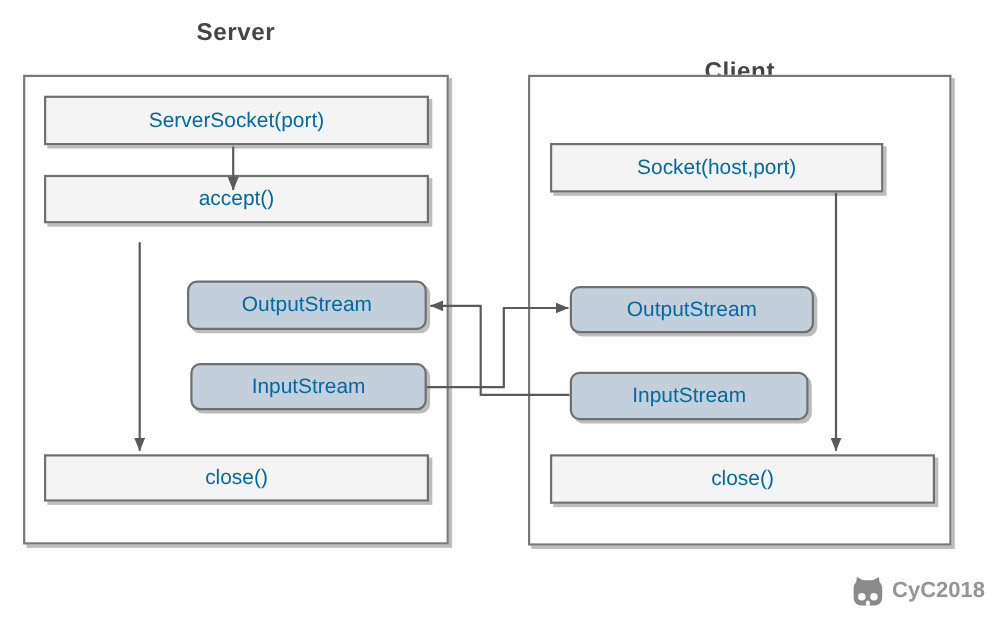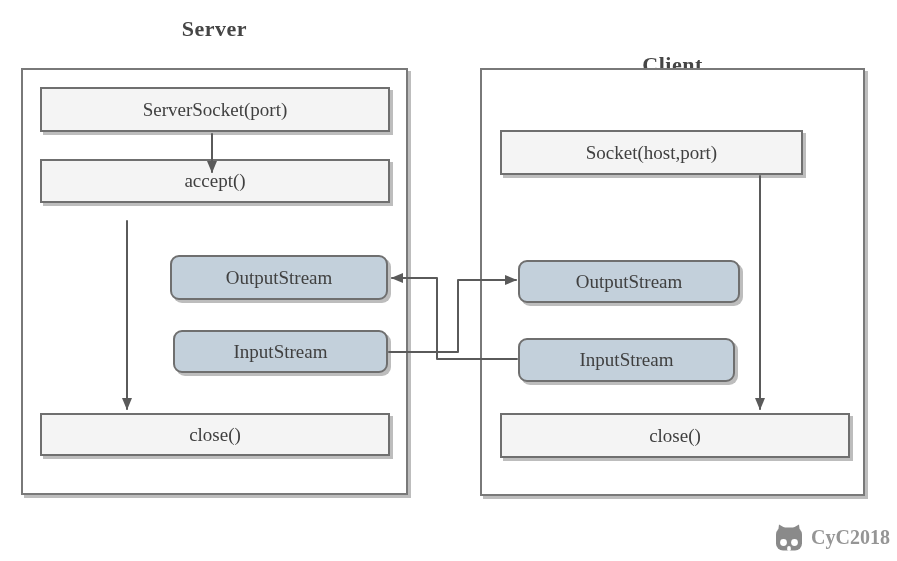--- a/index.html
+++ b/index.html
@@ -1,21 +1,21 @@
 <!DOCTYPE html>
 <html><head>
 <meta charset="utf-8">
 <style>
   html, body { margin: 0; padding: 0; background: #ffffff; }
   .canvas {
     position: relative;
     width: 897px;
     height: 561px;
     background: #ffffff;
-    font-family: Liberation Serif, serif;
+    font-family: Liberation Sans, sans-serif;
     overflow: hidden;
   }
   .col-title {
     position: absolute;
     top: 16px;
     text-align: center;
     font-size: 22px;
     font-weight: bold;
     color: #454545;
     letter-spacing: 0.5px;
@@ -33,21 +33,21 @@
   .frame-server { left: 21px;  top: 68px; width: 387px; height: 427px; }
   .frame-client { left: 480px; top: 68px; width: 385px; height: 428px; }
 
   .node {
     position: absolute;
     box-sizing: border-box;
     display: flex;
     align-items: center;
     justify-content: center;
     font-size: 19px;
-    color: #404040;
+    color: #0369a1;
     border: 2px solid #6f6f6f;
     z-index: 2;
   }
   .node-rect {
     background: #f4f4f4;
     box-shadow: 3px 3px 0 #bdbdbd;
   }
   .node-round {
     background: #c3d0db;
     border-radius: 9px;

